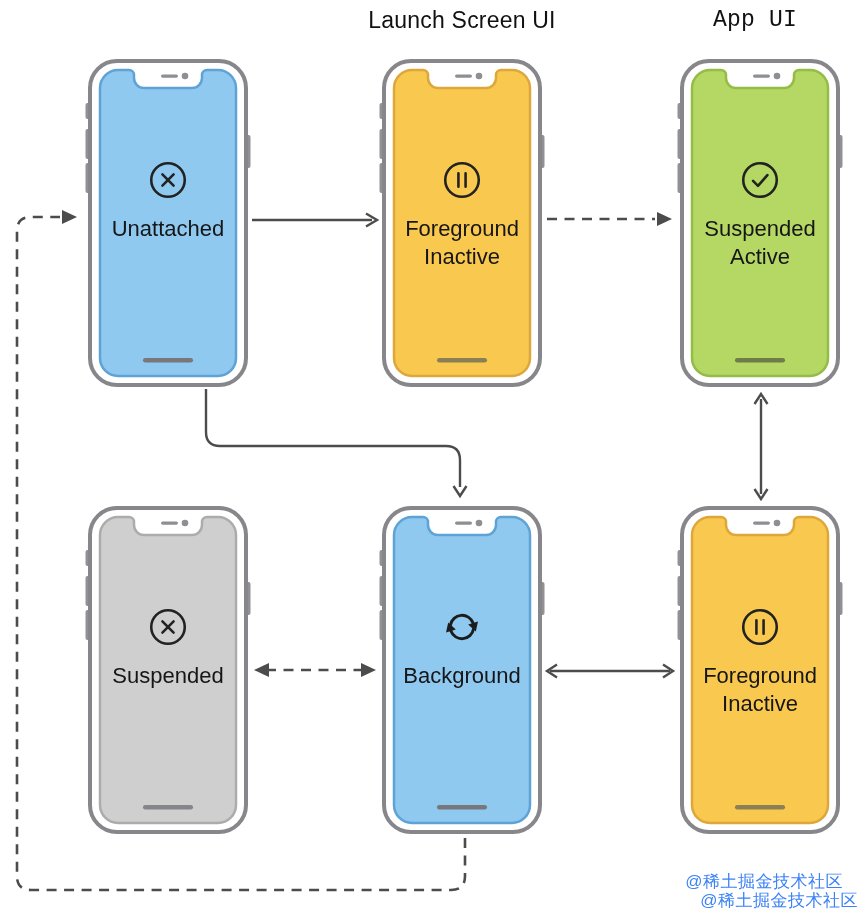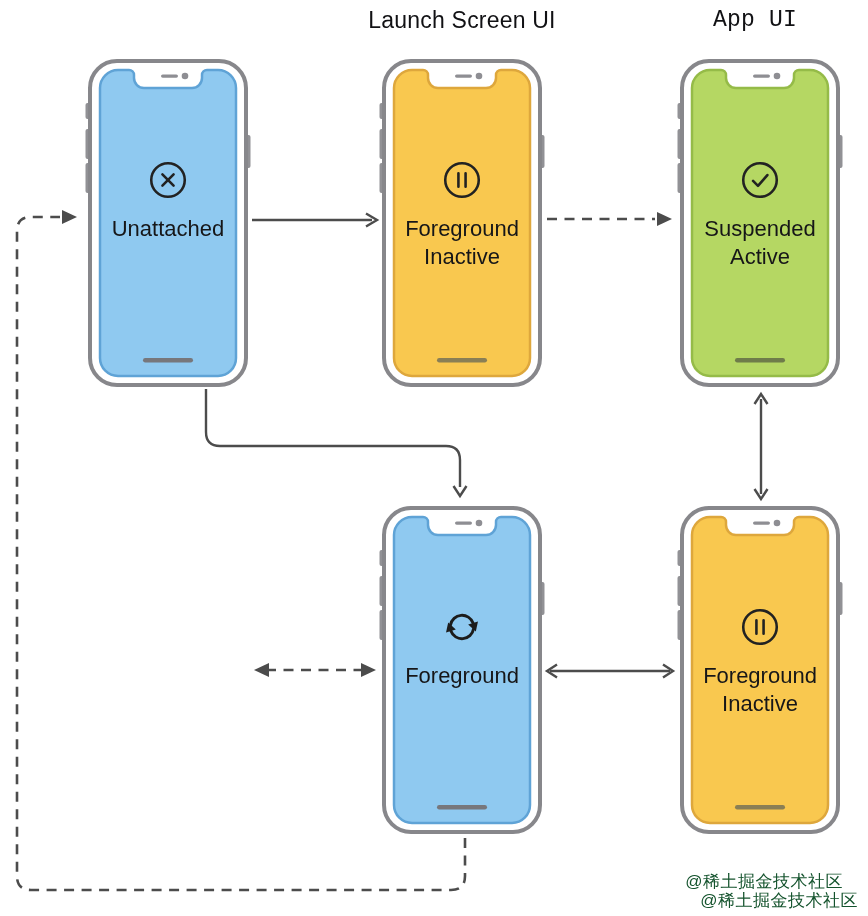--- a/index.html
+++ b/index.html
@@ -38,21 +38,21 @@
   #phone-5 { left:674px; top:505px; }
 
   #arrow-layer { position:absolute; left:0; top:0; pointer-events:none; }
   .arrow-solid  { stroke:#4C4C4C; stroke-width:2.4; fill:none; }
   .arrow-dashed { stroke:#4C4C4C; stroke-width:2.6; fill:none; stroke-dasharray:10 7.5; }
   .arrow-head-open   { stroke:#4C4C4C; stroke-width:2.4; fill:none; stroke-linejoin:miter; }
   .arrow-head-filled { fill:#4C4C4C; stroke:none; }
 
   .watermark {
     position:absolute; right:10px; bottom:6px; text-align:right;
-    color:#14532d; font-size:17px; line-height:19px; letter-spacing:.5px;
+    color:#3b82f6; font-size:17px; line-height:19px; letter-spacing:.5px;
   }
   .watermark .wm1 { padding-right:15px; }
 </style>
 </head>
 <body>
 
 <div class="canvas">
 
   <div class="heading" id="heading-launch">Launch Screen UI</div>
   <div class="heading" id="heading-app">App UI</div>
@@ -113,20 +113,40 @@
     </svg>
     <svg class="icon" viewBox="0 0 34 34">
       <g stroke="#222222" stroke-width="2.3" fill="none" stroke-linecap="round" stroke-linejoin="round">
         <circle cx="17" cy="17" r="15"></circle>
         <path d="M10.8 17.8 L15.2 22.2 L23.6 12.6"></path>
       </g>
     </svg>
     <div class="label">Suspended Active</div>
   </div>
 
+  <div class="phone" id="phone-3">
+    <svg class="frame" width="172" height="330" viewBox="0 0 172 330">
+      <rect x="3.5" y="45" width="5" height="16" rx="2" fill="#919195"></rect>
+      <rect x="3.5" y="71" width="5" height="30" rx="2" fill="#919195"></rect>
+      <rect x="3.5" y="105" width="5" height="30" rx="2" fill="#919195"></rect>
+      <rect x="163.5" y="77" width="5" height="33" rx="2" fill="#919195"></rect>
+      <rect x="8" y="3" width="156" height="324" rx="27" fill="#FFFFFF" stroke="#87878B" stroke-width="4"></rect>
+      <path stroke-width="2.5" d="M 18 30 A 18 18 0 0 1 36 12 L 47 12 A 5 5 0 0 1 52 17 L 52 20 A 10 10 0 0 0 62 30 L 110 30 A 10 10 0 0 0 120 20 L 120 17 A 5 5 0 0 1 125 12 L 136 12 A 18 18 0 0 1 154 30 L 154 300 A 18 18 0 0 1 136 318 L 36 318 A 18 18 0 0 1 18 300 Z" fill="#CFCFCF" stroke="#ACACAC"></path>
+      <rect x="79" y="16.4" width="17" height="3.4" rx="1.7" fill="#8E8E93"></rect>
+      <circle cx="103" cy="18" r="3.3" fill="#8E8E93"></circle>
+      <rect x="61" y="300" width="50" height="4.4" rx="2.2" fill="#85858A"></rect>
+    </svg>
+    <svg class="icon" viewBox="0 0 34 34">
+      <g stroke="#222222" stroke-width="2.3" fill="none" stroke-linecap="round">
+        <circle cx="17" cy="17" r="15"></circle>
+        <path d="M12 12 L22 22 M22 12 L12 22"></path>
+      </g>
+    </svg>
+    <div class="label">Suspended</div>
+  </div>
 
   <div class="phone" id="phone-4">
     <svg class="frame" width="172" height="330" viewBox="0 0 172 330">
       <rect x="3.5" y="45" width="5" height="16" rx="2" fill="#919195"></rect>
       <rect x="3.5" y="71" width="5" height="30" rx="2" fill="#919195"></rect>
       <rect x="3.5" y="105" width="5" height="30" rx="2" fill="#919195"></rect>
       <rect x="163.5" y="77" width="5" height="33" rx="2" fill="#919195"></rect>
       <rect x="8" y="3" width="156" height="324" rx="27" fill="#FFFFFF" stroke="#87878B" stroke-width="4"></rect>
       <path stroke-width="2.5" d="M 18 30 A 18 18 0 0 1 36 12 L 47 12 A 5 5 0 0 1 52 17 L 52 20 A 10 10 0 0 0 62 30 L 110 30 A 10 10 0 0 0 120 20 L 120 17 A 5 5 0 0 1 125 12 L 136 12 A 18 18 0 0 1 154 30 L 154 300 A 18 18 0 0 1 136 318 L 36 318 A 18 18 0 0 1 18 300 Z" fill="#8FC9F0" stroke="#5FA3D6"></path>
       <rect x="79" y="16.4" width="17" height="3.4" rx="1.7" fill="#8E8E93"></rect>
@@ -134,21 +154,21 @@
       <rect x="61" y="300" width="50" height="4.4" rx="2.2" fill="#77777C"></rect>
     </svg>
     <svg class="icon" viewBox="0 0 34 34">
       <g stroke="#1C1C1C" stroke-width="2.6" fill="none" stroke-linecap="round">
         <path d="M6.7 15.2 A 10.5 10.5 0 0 1 26.9 13.4"></path>
         <path d="M27.3 18.8 A 10.5 10.5 0 0 1 7.1 20.6"></path>
       </g>
       <polygon points="0,-4.6 8,0 0,4.6" fill="#1C1C1C" transform="translate(26.9 13.4) rotate(72)"></polygon>
       <polygon points="0,-4.6 8,0 0,4.6" fill="#1C1C1C" transform="translate(7.1 20.6) rotate(252)"></polygon>
     </svg>
-    <div class="label">Foreground</div>
+    <div class="label">Background</div>
   </div>
 
   <div class="phone" id="phone-5">
     <svg class="frame" width="172" height="330" viewBox="0 0 172 330">
       <rect x="3.5" y="45" width="5" height="16" rx="2" fill="#919195"></rect>
       <rect x="3.5" y="71" width="5" height="30" rx="2" fill="#919195"></rect>
       <rect x="3.5" y="105" width="5" height="30" rx="2" fill="#919195"></rect>
       <rect x="163.5" y="77" width="5" height="33" rx="2" fill="#919195"></rect>
       <rect x="8" y="3" width="156" height="324" rx="27" fill="#FFFFFF" stroke="#87878B" stroke-width="4"></rect>
       <path stroke-width="2.5" d="M 18 30 A 18 18 0 0 1 36 12 L 47 12 A 5 5 0 0 1 52 17 L 52 20 A 10 10 0 0 0 62 30 L 110 30 A 10 10 0 0 0 120 20 L 120 17 A 5 5 0 0 1 125 12 L 136 12 A 18 18 0 0 1 154 30 L 154 300 A 18 18 0 0 1 136 318 L 36 318 A 18 18 0 0 1 18 300 Z" fill="#F9C84F" stroke="#DEA73C"></path>

